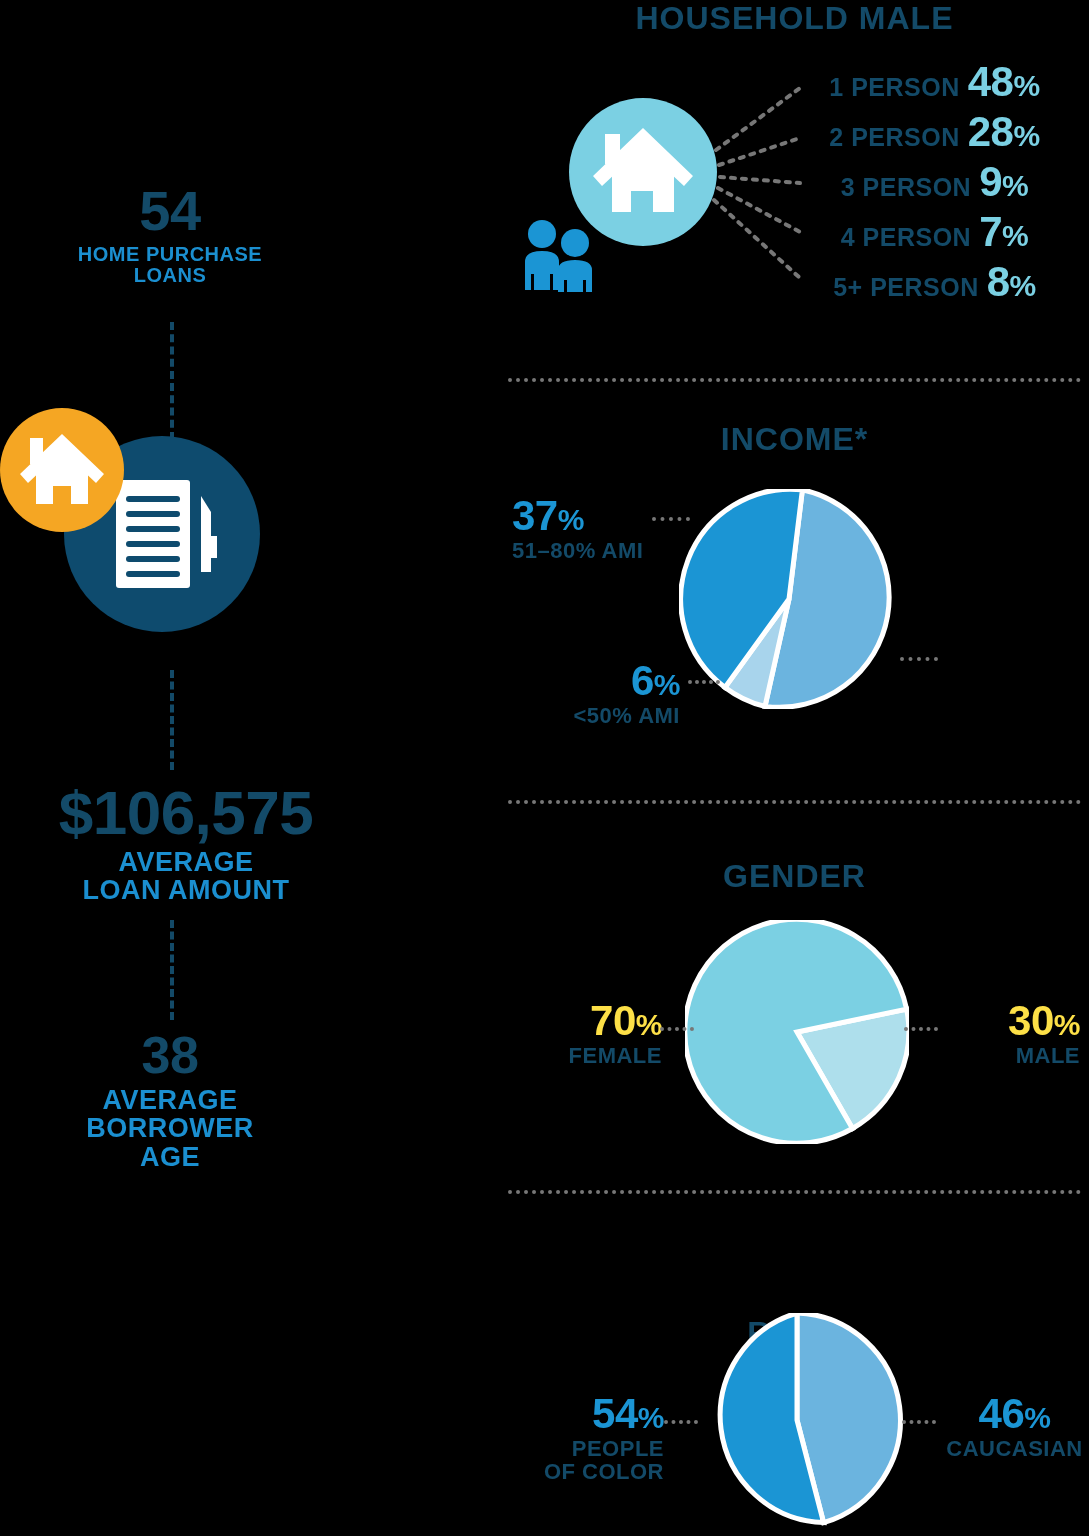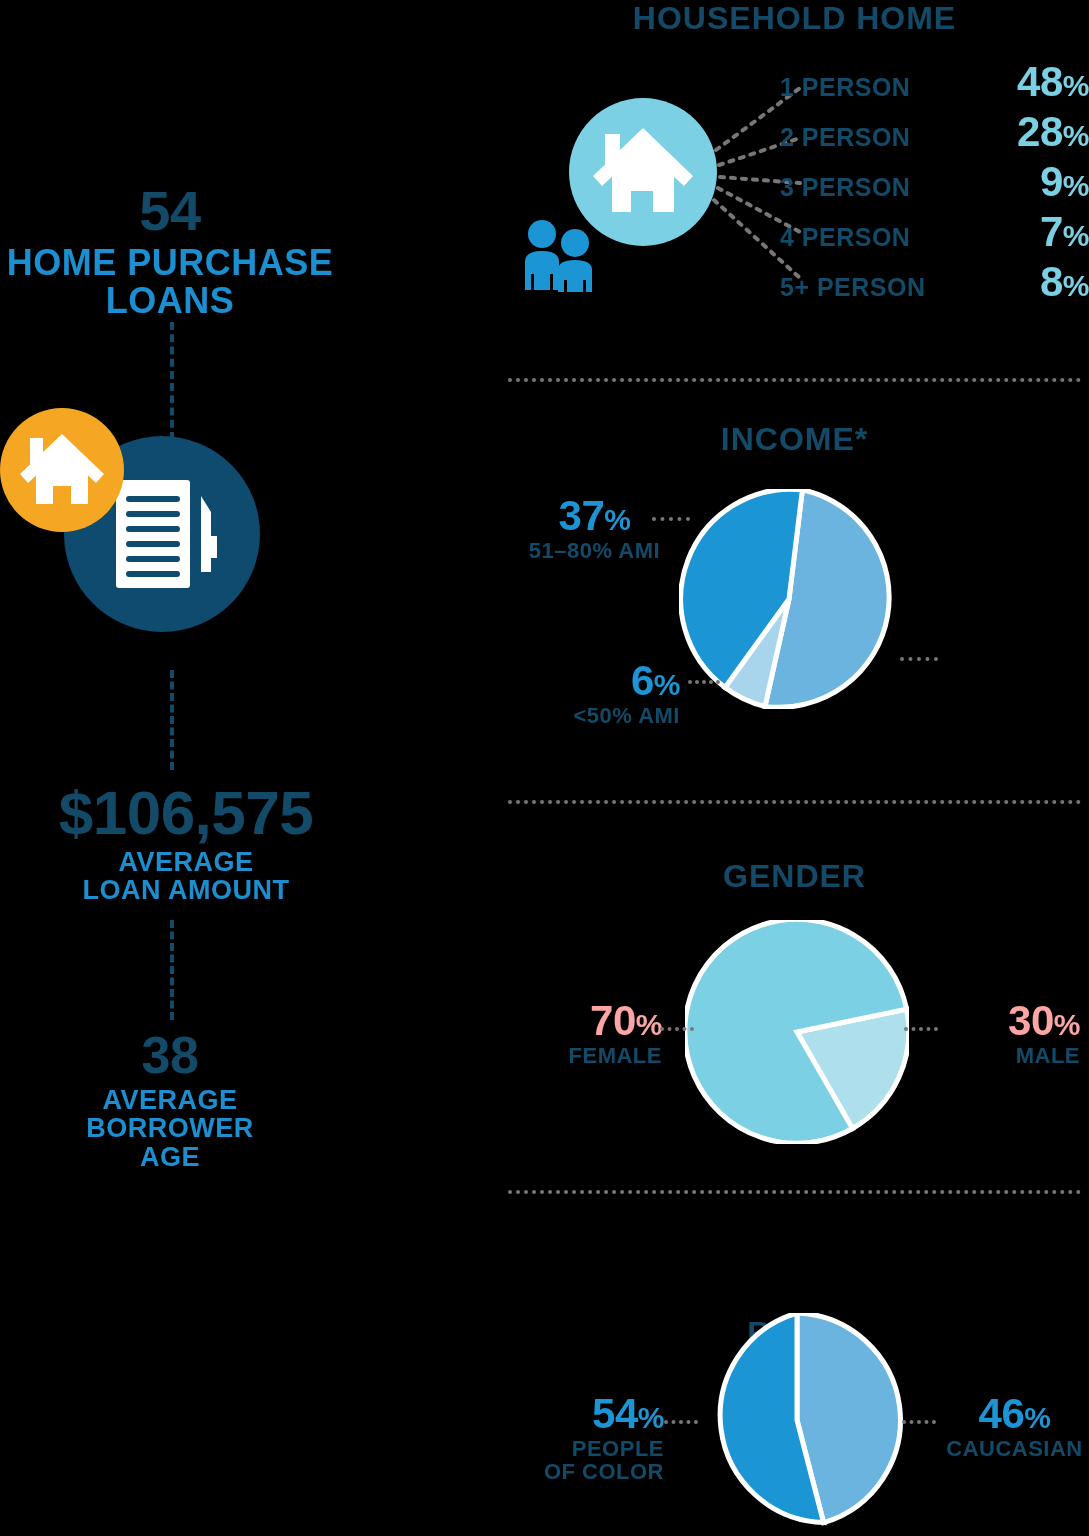--- a/index.html
+++ b/index.html
@@ -22,21 +22,21 @@
     color:#134A68;letter-spacing:-0.5px;line-height:1;
     font-weight:bold;
   }
   .stat-label{
     color:#1B8FD0;line-height:1.05;letter-spacing:0.5px;
     font-weight:bold;
   }
 
   #loans-block{left:0;top:183px;width:340px;}
   #loans-number{font-size:56px;}
-  #loans-label{font-size:36px;margin-top:5px;}
+  #loans-label{font-size:20px;margin-top:5px;}
 
   #amount-block{left:0;top:782px;width:340px;padding-left:16px;}
   #amount-number{font-size:62px;}
   #amount-label{font-size:27px;margin-top:4px;}
 
   #age-block{left:0;top:1029px;width:340px;}
   #age-number{font-size:52px;}
   #age-label{font-size:27px;margin-top:5px;}
 
   
@@ -75,50 +75,50 @@
   
   #hh-title{top:0px;}
   #hh-circle{
     left:69px;top:98px;width:148px;height:148px;border-radius:50%;
     background:#7BD0E3;
   }
   #hh-people{left:20px;top:218px;width:85px;height:75px;}
 
   #hh-list{left:280px;top:58px;width:309px;}
   .hh-row{
-    display:flex;align-items:baseline;justify-content:space-between;
+    display:flex;align-items:baseline;justify-content:center;
     gap:8px;height:50px;
   }
   .hh-name{color:#134A68;font-size:25px;letter-spacing:0.5px;}
   .hh-pct{color:#7BD0E3;font-size:42px;letter-spacing:-0.5px;}
   .hh-pct .sym{font-size:30px;}
 
   #hh-leaders{left:0;top:0;width:589px;height:340px;pointer-events:none;}
 
   
   #income-divider{top:378px;}
   #income-title{top:421px;}
   #income-pie{left:179px;top:489px;width:220px;height:220px;}
 
-  #income-37{left:12px;top:495px;width:165px;text-align:center;}
+  #income-37{left:12px;top:495px;width:165px;text-align:left;}
   #income-57{left:440px;top:633px;width:149px;text-align:left;}
   #income-6{left:60px;top:660px;width:120px;text-align:right;}
 
   .pct-big{color:#1B95D4;font-size:42px;line-height:1;letter-spacing:-0.5px;}
   .pct-big .sym{font-size:30px;}
   .pct-sub{color:#134A68;font-size:22px;line-height:1.05;letter-spacing:0.5px;margin-top:2px;}
 
   
   #gender-divider{top:800px;}
   #gender-title{top:858px;}
   #gender-pie{left:185px;top:920px;width:224px;height:224px;}
 
   #gender-70{left:30px;top:1000px;width:132px;text-align:right;}
   #gender-30{left:440px;top:1000px;width:140px;text-align:right;}
-  .pct-big-sky{color:#fca5a5;font-size:42px;line-height:1;letter-spacing:-0.5px;}
+  .pct-big-sky{color:#fde047;font-size:42px;line-height:1;letter-spacing:-0.5px;}
   .pct-big-sky .sym{font-size:30px;}
 
   
   #race-divider{top:1190px;}
   #race-title{top:1315px;}
   #race-pie{left:190px;top:1313px;width:214px;height:214px;}
 
   #race-54{left:30px;top:1393px;width:134px;text-align:right;}
   #race-46{left:440px;top:1393px;width:149px;text-align:center;}
 
@@ -189,21 +189,21 @@
     <div class="stat-number" id="age-number">38</div>
     <div class="stat-label" id="age-label" style="white-space:pre-line;">AVERAGE
 BORROWER
 AGE</div>
   </div>
 
 </div>
 
 <div class="abs" id="right-col">
 
-  <div class="abs section-title" id="hh-title">HOUSEHOLD HOME</div>
+  <div class="abs section-title" id="hh-title">HOUSEHOLD MALE</div>
 
   <div class="abs" id="hh-circle">
     <svg width="148" height="148" viewBox="0 0 148 148">
       <rect x="36" y="36" width="15" height="30" fill="#ffffff"></rect>
       <path d="M74 30 L124 78 L115 88 L74 50 L33 88 L24 78 Z" fill="#ffffff"></path>
       <path d="M43 76 L74 47 L105 76 L105 114 L43 114 Z" fill="#ffffff"></path>
       <rect x="62" y="93" width="22" height="21" fill="#7BD0E3"></rect>
     </svg>
   </div>
 

